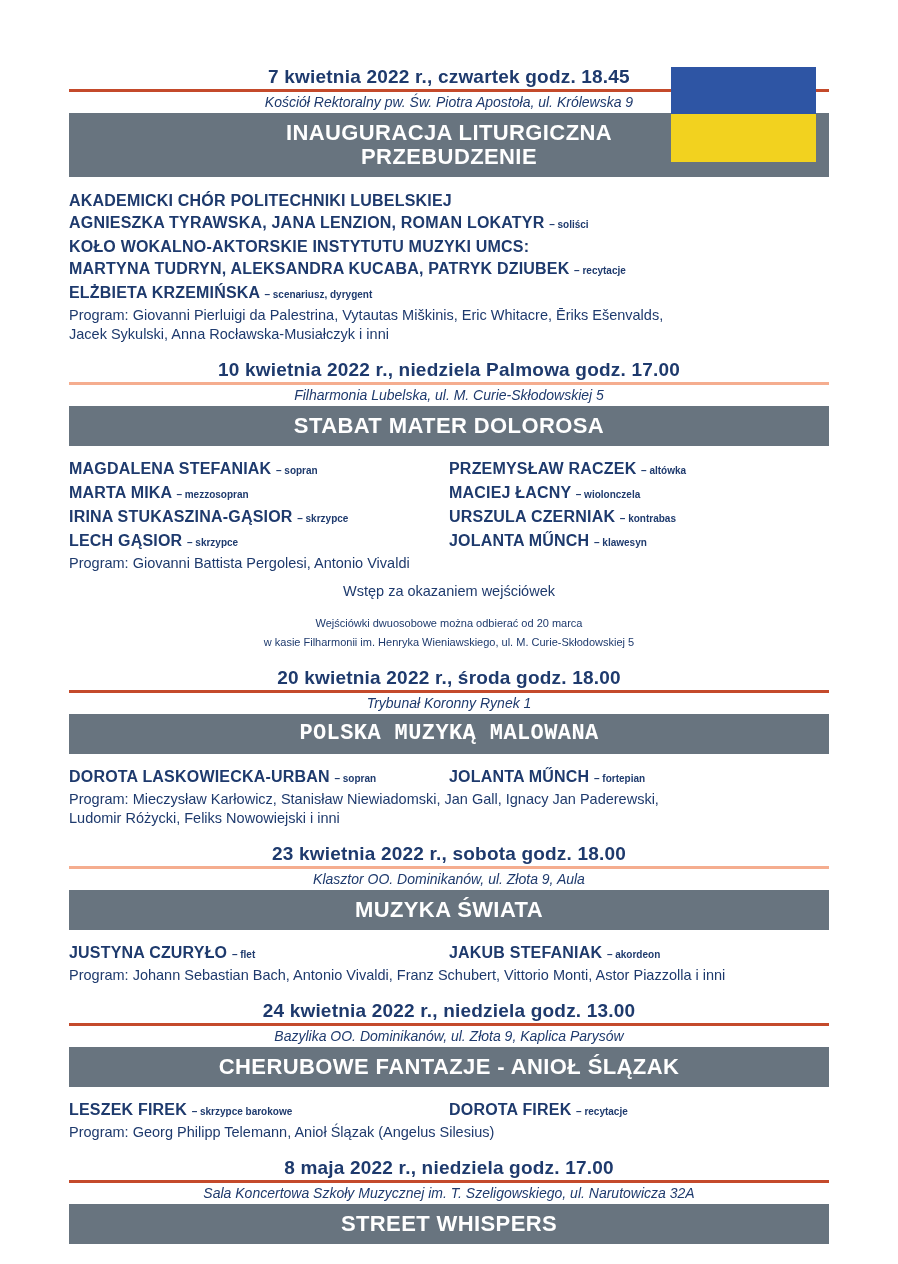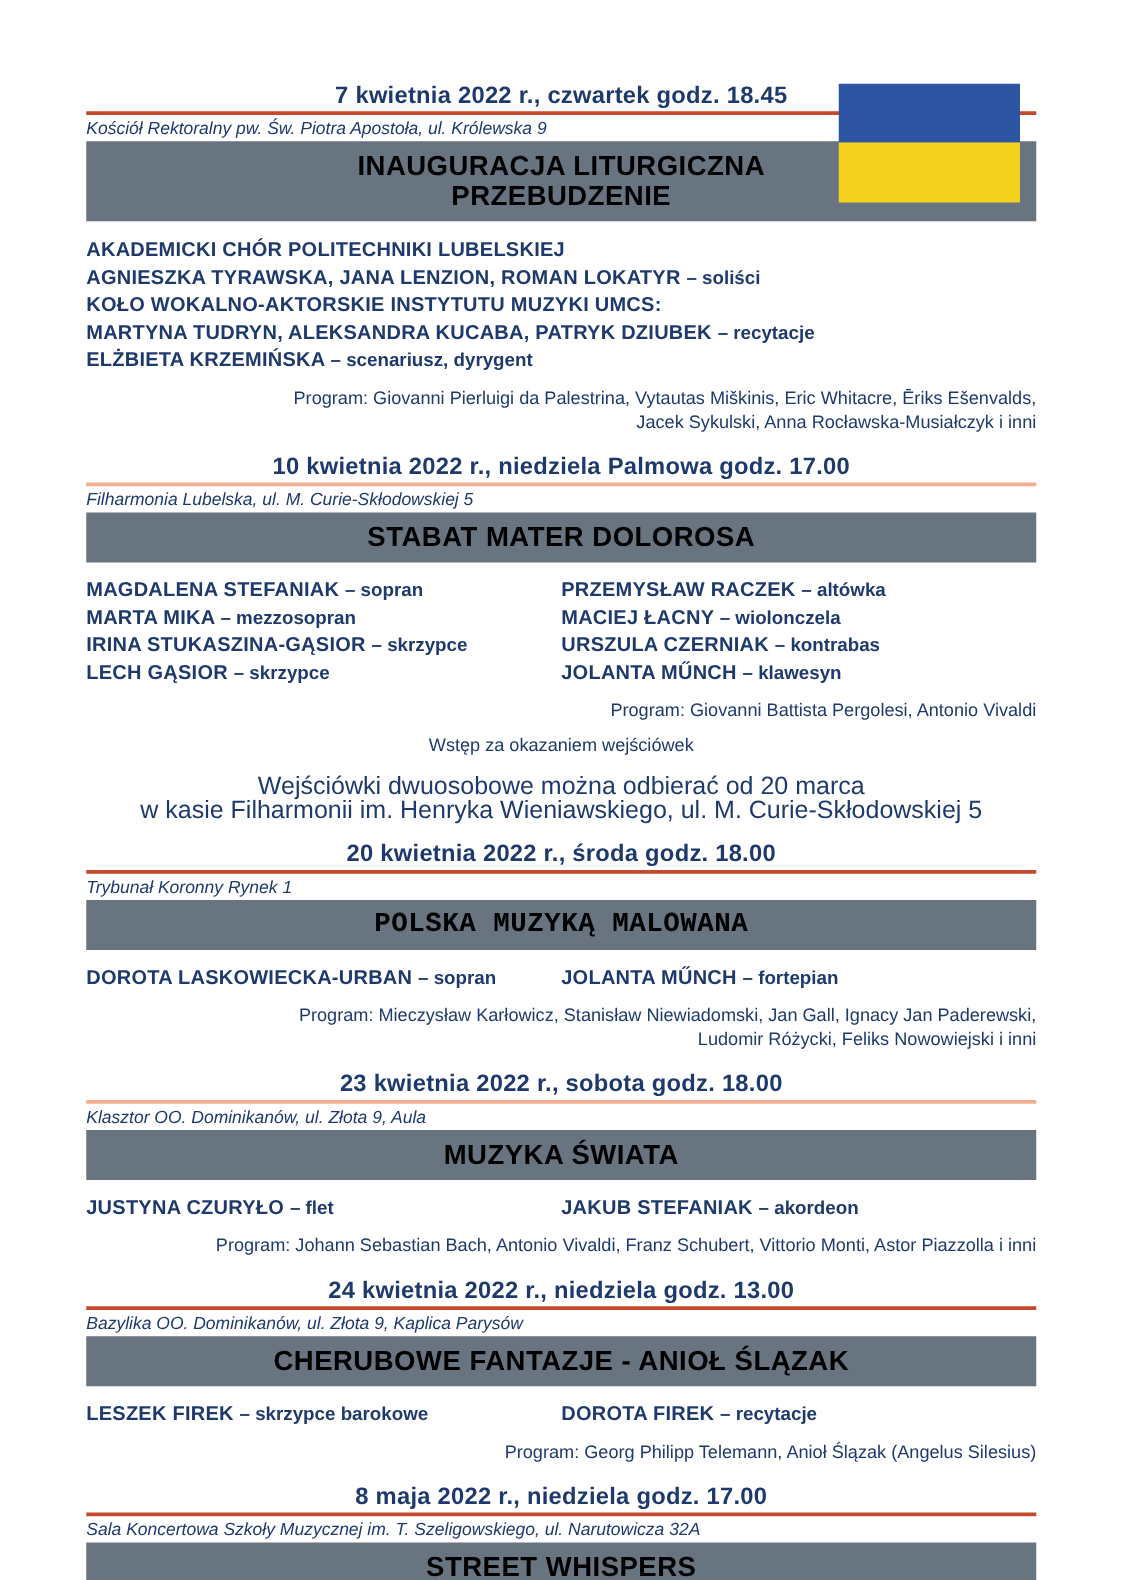--- a/index.html
+++ b/index.html
@@ -20,56 +20,56 @@
     font-size:19px;
     line-height:21px;
     letter-spacing:0.2px;
   }
   .date.first { margin-top:66px; }
 
   .rule { height:3px; margin-top:2px; }
 
   .venue {
     margin-top:2px;
+    text-align:center;
     font-style:italic;
     font-size:14px;
     line-height:16px;
   }
 
   .banner {
     margin-top:3px;
     padding:8px 0;
     text-align:center;
-    color:#000000;
+    color:#ffffff;
     font-weight:bold;
     font-size:22px;
     line-height:24px;
     letter-spacing:0.4px;
   }
 
   .performers-list { margin-top:13px; }
   .p-line {
     font-weight:bold;
     font-size:16px;
     line-height:22px;
     letter-spacing:0.2px;
   }
-  .role { font-size:15px; letter-spacing:0; }
+  .role { font-size:10px; letter-spacing:0; }
 
   .cols { display:flex; margin-top:12px; }
   .cols > div { flex:1; }
 
   .program {
-    margin-top:10px;
-    text-align:right;
+    text-align:left;
     font-size:14.5px;
     line-height:19px;
   }
   .note { margin-top:9px; text-align:center; font-size:14.5px; line-height:19px; }
-  .tickets { margin-top:13px; text-align:center; font-size:20px; line-height:19px; }
+  .tickets { margin-top:13px; text-align:center; font-size:11px; line-height:19px; }
 
   .flag {
     position:absolute;
     left:671px; top:67px;
     width:145px; height:95px;
     z-index:3;
   }
   .flag .half-top { height:47px; }
   .flag .half-bottom { height:48px; }
 </style>

